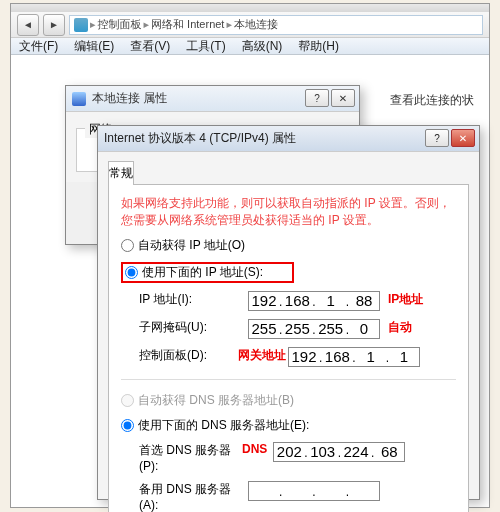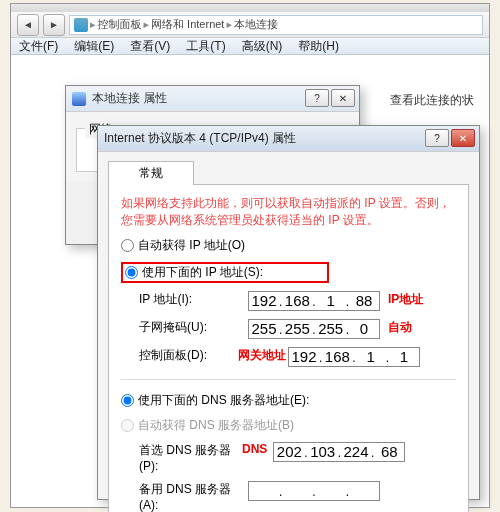--- a/index.html
+++ b/index.html
@@ -23,21 +23,21 @@
   .dlg-body { padding: 10px 10px; background: #f4f4f4; }
 
   .prop-dialog { left: 65px; top: 85px; width: 295px; height: 160px; }
   .group-box { border: 1px solid #ccc; padding: 6px; position: relative; margin-top: 6px; background: #fff; }
   .group-box .legend { position: absolute; top: -8px; left: 8px; background: #f4f4f4; padding: 0 4px; font-size: 12px; }
 
   .ipv4-dialog { left: 97px; top: 125px; width: 383px; height: 375px; }
   .ipv4-dialog .dlg-title { background: linear-gradient(#e9eef5,#cddaea); }
   .ipv4-body { padding: 8px 10px 10px 10px; background: #f4f4f4; height: calc(100% - 26px); display: flex; flex-direction: column; }
   .tab-strip { display: flex; border-bottom: 1px solid #bbb; }
-  .tab { padding: 3px 30px; border: 1px solid #bbb; border-bottom: none; background: #fff; font-size: 12px; margin-right: 2px; position: relative; top: 1px; }
+  .tab { padding: 3px 0; border: 1px solid #bbb; border-bottom: none; background: #fff; font-size: 12px; margin-right: 2px; position: relative; top: 1px; }
   .tab-content { border: 1px solid #bbb; border-top: none; background: #fff; padding: 10px 12px; flex: 1; display: flex; flex-direction: column; gap: 8px; font-size: 12px; }
   .desc { color: #ef4444; line-height: 1.4; }
   .radio-row { display: flex; align-items: center; gap: 4px; cursor: pointer; }
   .radio-row input { margin: 0; }
   .hl-red { border: 2px solid #e00; padding: 0 2px; }
   .field-row { display: flex; gap: 4px; margin-left: 18px; }
   .field-label { width: 105px; }
   .ip-input { display: flex; border: 1px solid #888; background: #fff; height: 20px; }
   .ip-input .oct { width: 30px; text-align: center; border: none; font-size: 15px; outline: none; }
   .ip-input .dot { line-height: 20px; }
@@ -104,21 +104,21 @@
     <div class="tab-strip">
       <div class="tab">常规</div>
     </div>
     <div class="tab-content">
       <div class="desc">如果网络支持此功能，则可以获取自动指派的 IP 设置。否则，您需要从网络系统管理员处获得适当的 IP 设置。</div>
 
       <label class="radio-row">
         <input type="radio" name="ipmode" style="">
         <span>自动获得 IP 地址(O)</span>
       </label>
-      <label class="radio-row hl-red" style="width:208px">
+      <label class="radio-row hl-red" style="width:173px">
         <input type="radio" name="ipmode" checked="" style="">
         <span>使用下面的 IP 地址(S):</span>
       </label>
 
       <div class="field-row">
         <span class="field-label">IP 地址(I):</span>
         <div class="ip-input">
           <input class="oct" value="192" style="">
             <span class="dot">.</span>
           <input class="oct" value="168" style="">
@@ -151,28 +151,28 @@
           <input class="oct" value="168" style="">
             <span class="dot">.</span>
           <input class="oct" value="1" style="">
             <span class="dot">.</span>
           <input class="oct" value="1" style="">
         </div>
       </div>
 
       <div class="sep-line"></div>
 
+      <label class="radio-row disabled">
+        <input type="radio" name="dnsmode" disabled="" style="">
+        <span>自动获得 DNS 服务器地址(B)</span>
+      </label>
       <label class="radio-row">
         <input type="radio" name="dnsmode" checked="" style="">
         <span>使用下面的 DNS 服务器地址(E):</span>
       </label>
-      <label class="radio-row disabled">
-        <input type="radio" name="dnsmode" disabled="" style="">
-        <span>自动获得 DNS 服务器地址(B)</span>
-      </label>
 
       <div class="field-row">
         <span class="field-label">首选 DNS 服务器(P):</span>
         <span class="annot" style="margin-left:-6px;margin-right:2px">DNS</span>
         <div class="ip-input">
           <input class="oct" value="202" style="">
             <span class="dot">.</span>
           <input class="oct" value="103" style="">
             <span class="dot">.</span>
           <input class="oct" value="224" style="">

